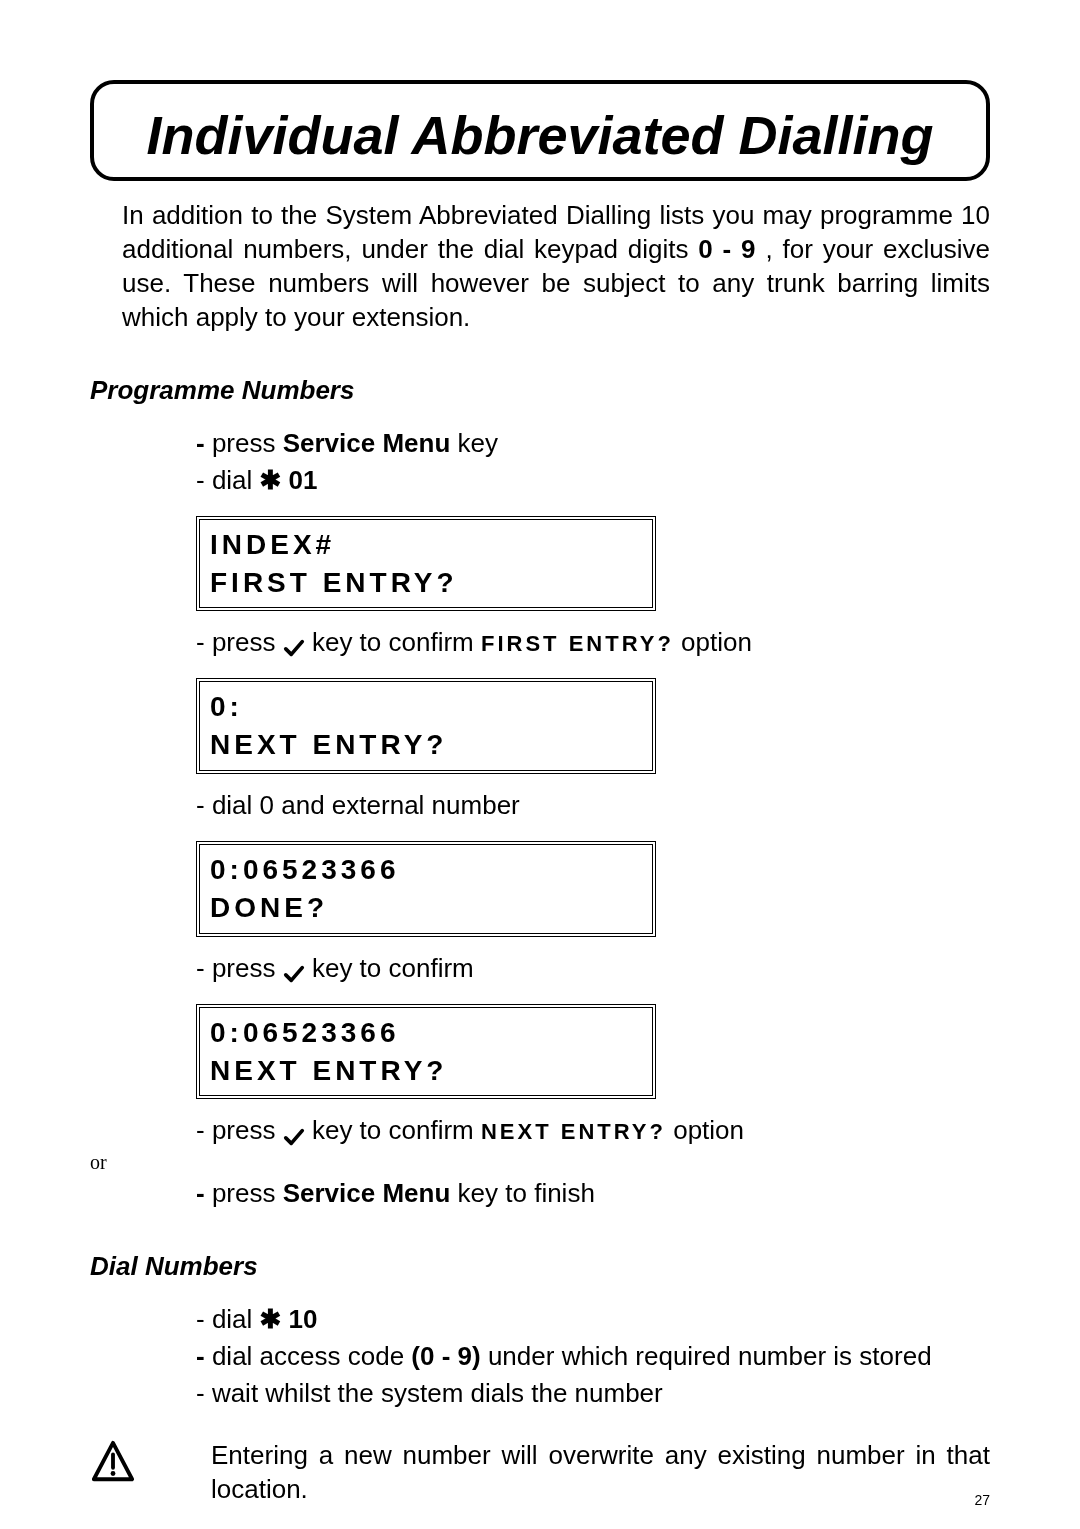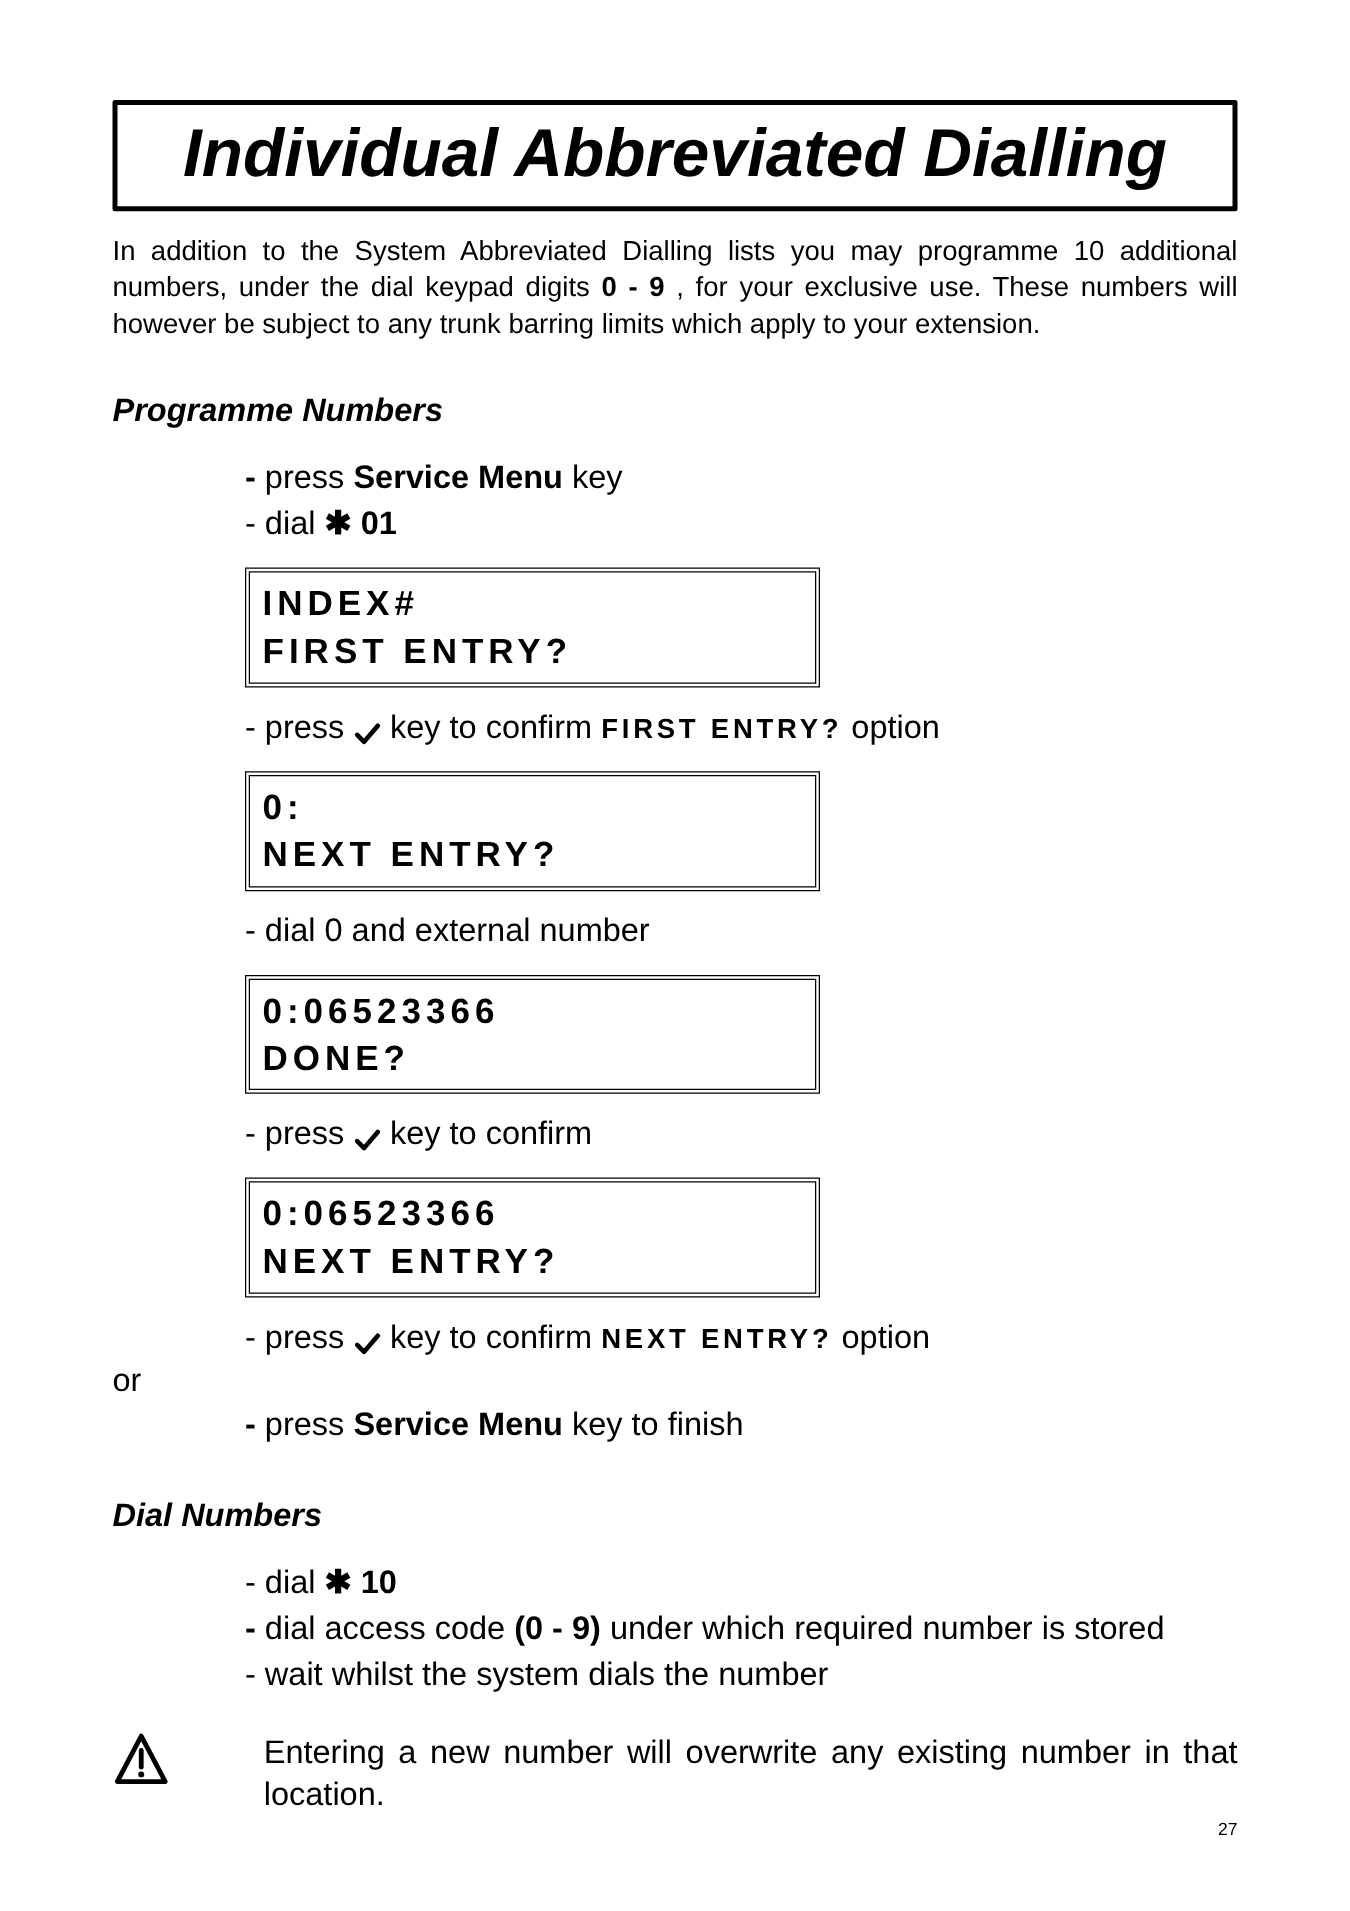--- a/index.html
+++ b/index.html
@@ -14,38 +14,39 @@
     width: 1080px;
     min-height: 1529px;
     padding: 80px 90px 60px 90px;
     box-sizing: border-box;
     position: relative;
   }
 
   
   .title-box {
     border: 4px solid #000;
-    border-radius: 2px;
-    padding: 10px 24px 12px 24px;
+    border-radius: 24px;
+    padding: 22px 24px 12px 24px;
     margin-bottom: 18px;
     text-align: center;
   }
   .title-text {
     font-family: Arial, Helvetica, sans-serif;
     font-style: italic;
     font-weight: bold;
     font-size: 54px;
     line-height: 1.1;
   }
 
   .intro {
-    font-size: 22px;
+    font-size: 26px;
     line-height: 1.3;
     text-align: justify;
     margin-bottom: 40px;
+    margin-left: 32px;
   }
   .intro .bold { font-weight: bold; }
 
   .section-title {
     font-style: italic;
     font-weight: bold;
     font-size: 26px;
     margin: 20px 0 20px 0;
   }
 
@@ -73,22 +74,23 @@
     font-family: "Arial Narrow", Arial, sans-serif;
   }
   .lcd .lcd-line {
     font-family: "Arial Black", Arial, sans-serif;
     letter-spacing: 4px;
     font-size: 28px;
     font-weight: 600;
   }
 
   .or-line {
-    font-size: 26px;
+    font-size: 20px;
     margin-left: 0;
+    font-family: Liberation Serif, serif;
   }
 
   
   .inline-lcd {
     font-family: "Arial Black", Arial, sans-serif;
     letter-spacing: 3px;
     font-size: 22px;
     font-weight: 600;
   }
 

